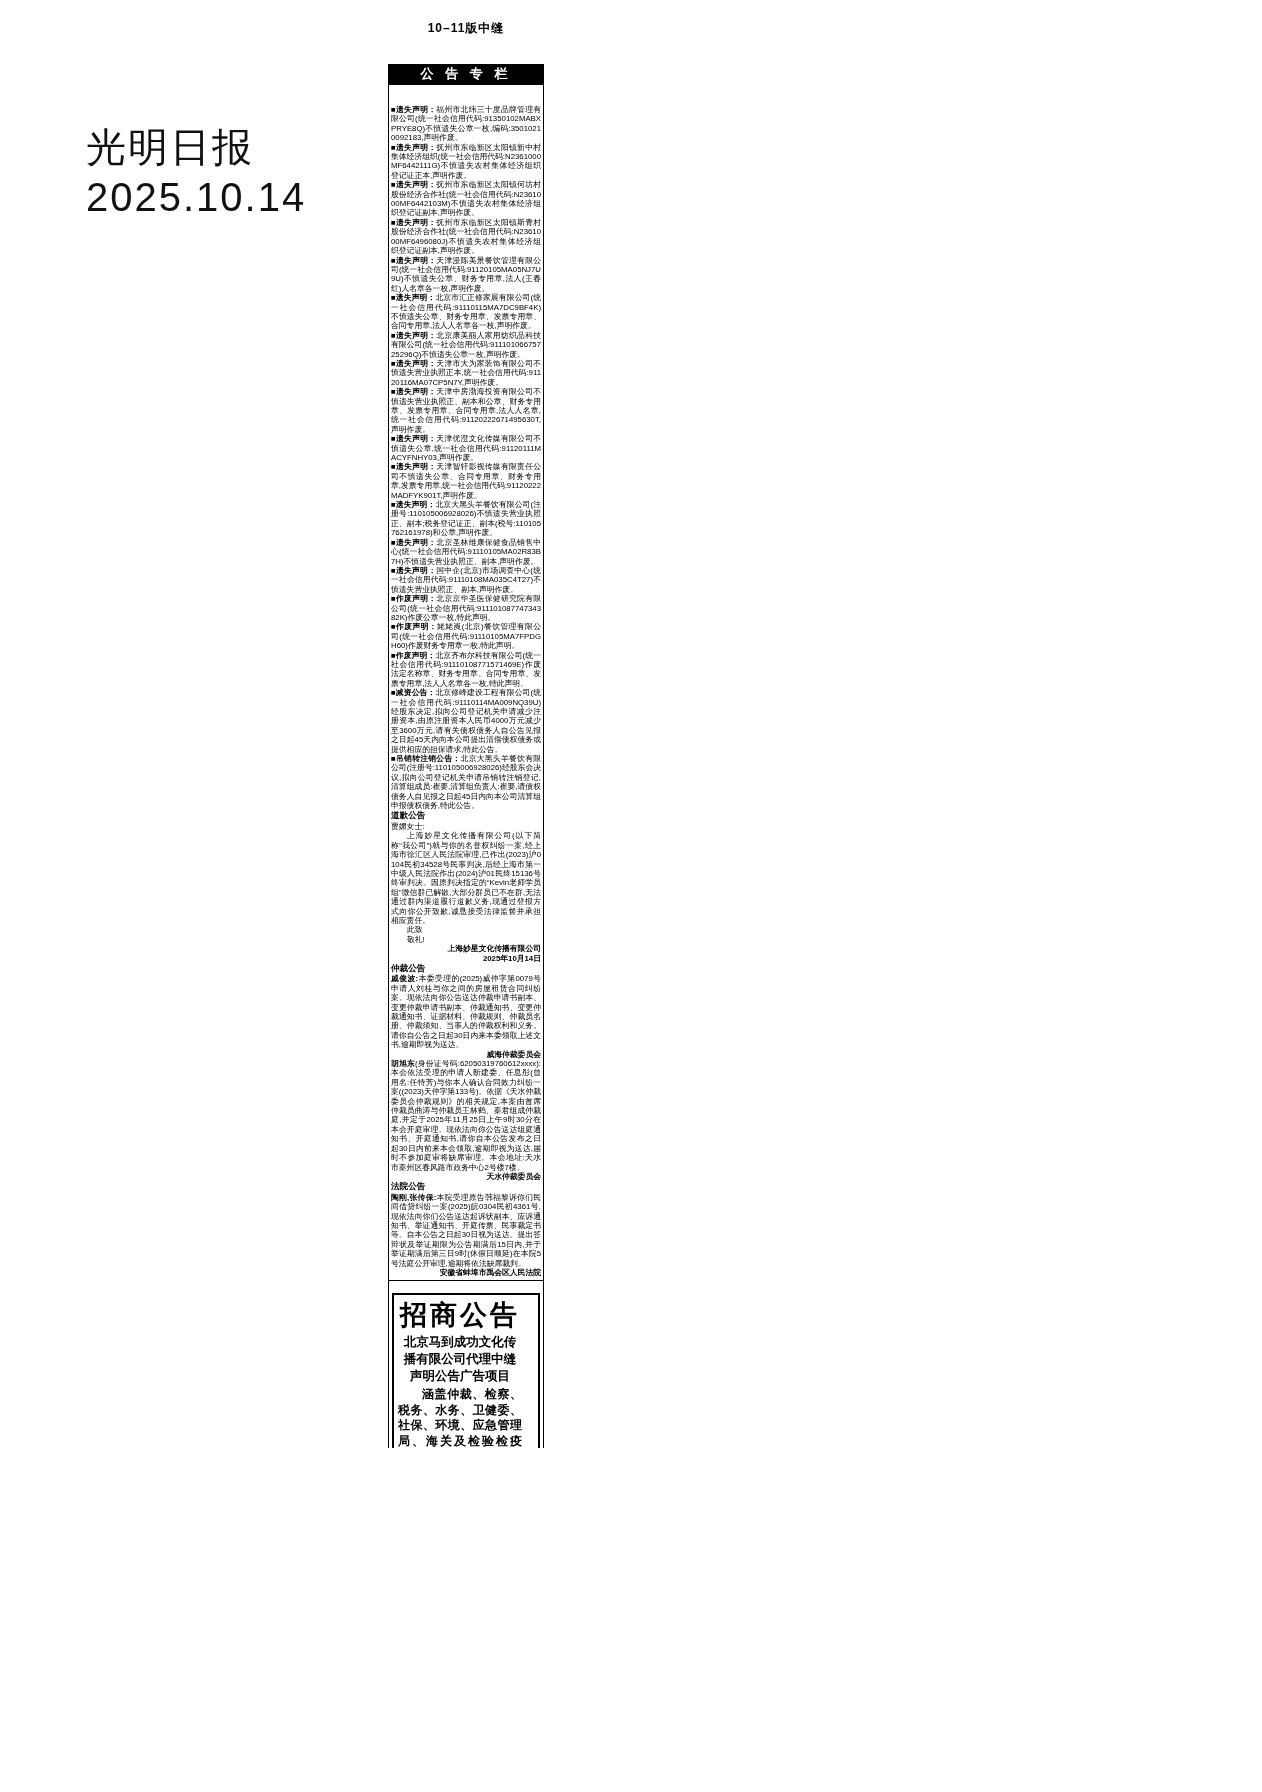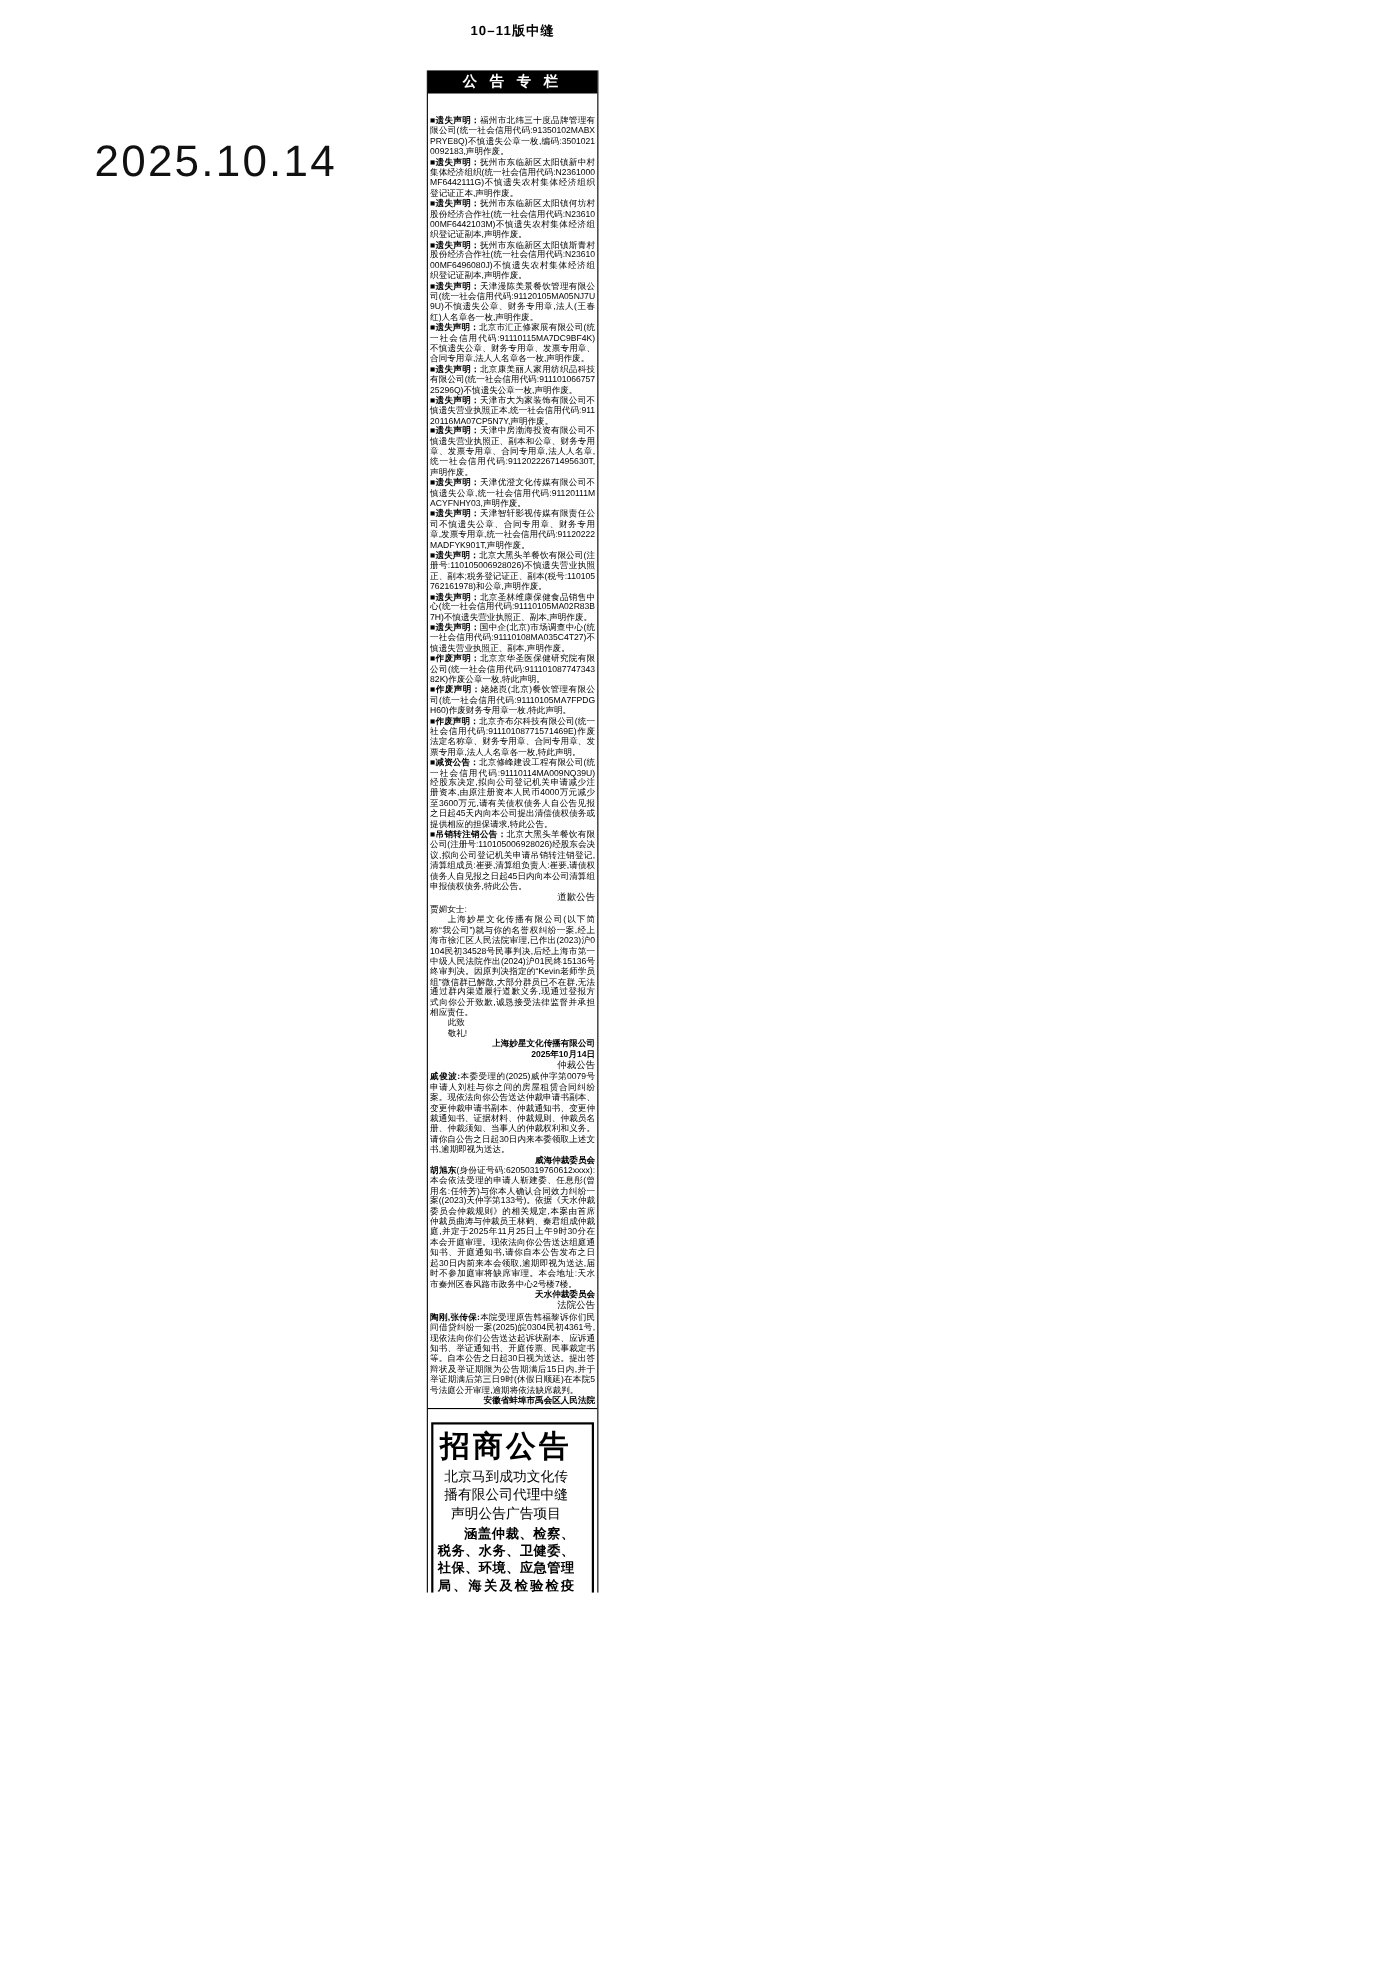--- a/index.html
+++ b/index.html
@@ -23,30 +23,30 @@
   .col-header {
     background:#000; color:#fff; text-align:center;
     font-size:13px; font-weight:bold; letter-spacing:4px;
     padding:1px 0 2px 0; margin-bottom:19px;
   }
   .announcements { padding:1px 2px 0 2px; }
   .announcements p {
     margin:0; font-size:7.8px; line-height:9.4px;
     text-align:justify; word-break:break-all; overflow-wrap:anywhere;
   }
-  .announcements p.sec  { text-align:right; font-weight:normal; font-size:8.6px; margin:1px 0; }
+  .announcements p.sec  { text-align:left; font-weight:bold; font-size:8.6px; margin:1px 0; }
   .announcements p.right{ text-align:right; font-weight:bold; }
   .announcements p.plain{ text-align:left; }
   .announcements p.indent{ text-indent:16px; }
   .sep { border-top:1.5px solid #000; margin-top:3px; }
   .zhaoshang {
     margin:12px 3px 8px 3px; border:2px solid #000; padding:4px 16px 6px 4px;
   }
   .z-title { text-align:center; font-size:27px; font-weight:bold; letter-spacing:3px; line-height:32px; }
-  .z-sub   { text-align:center; font-size:12.5px; font-weight:normal; line-height:17px; margin-top:3px; }
+  .z-sub   { text-align:center; font-size:12.5px; font-weight:bold; line-height:17px; margin-top:3px; }
   .z-body p{
     margin:2px 0 0 0; font-size:12px; font-weight:bold; line-height:15.5px;
     text-align:justify; text-indent:24px; word-break:break-all; overflow-wrap:anywhere;
   }
   .z-phone-label { text-align:center; font-size:14px; font-weight:bold; letter-spacing:5px; margin-top:2px;text-decoration:underline; }
   .z-phone { text-align:center; font-size:21px; font-weight:bold; letter-spacing:1px; margin-top:2px;
              font-family:"DejaVu Sans","Liberation Sans",sans-serif; }
   .disclaimer {
     margin:0 3px; background:#000; color:#fff; padding:2px 3px;
     font-size:5.6px; line-height:6.6px; text-align:justify;
@@ -62,20 +62,21 @@
   }
 </style>
 </head>
 <body>
 
 <div class="page">
 
   <div class="page-label">10–11版中缝</div>
 
   <div class="masthead">
+    <div>光明日报</div>
     <div>2025.10.14</div>
   </div>
 
   <div class="column">
     <div class="col-header">公 告 专 栏</div>
 
     <div class="announcements">
         <p><b>■遗失声明：</b>福州市北纬三十度品牌管理有限公司(统一社会信用代码:91350102MABXPRYE8Q)不慎遗失公章一枚,编码:35010210092183,声明作废。</p>
         <p><b>■遗失声明：</b>抚州市东临新区太阳镇新中村集体经济组织(统一社会信用代码:N2361000MF6442111G)不慎遗失农村集体经济组织登记证正本,声明作废。</p>
         <p><b>■遗失声明：</b>抚州市东临新区太阳镇何坊村股份经济合作社(统一社会信用代码:N2361000MF6442103M)不慎遗失农村集体经济组织登记证副本,声明作废。</p>

